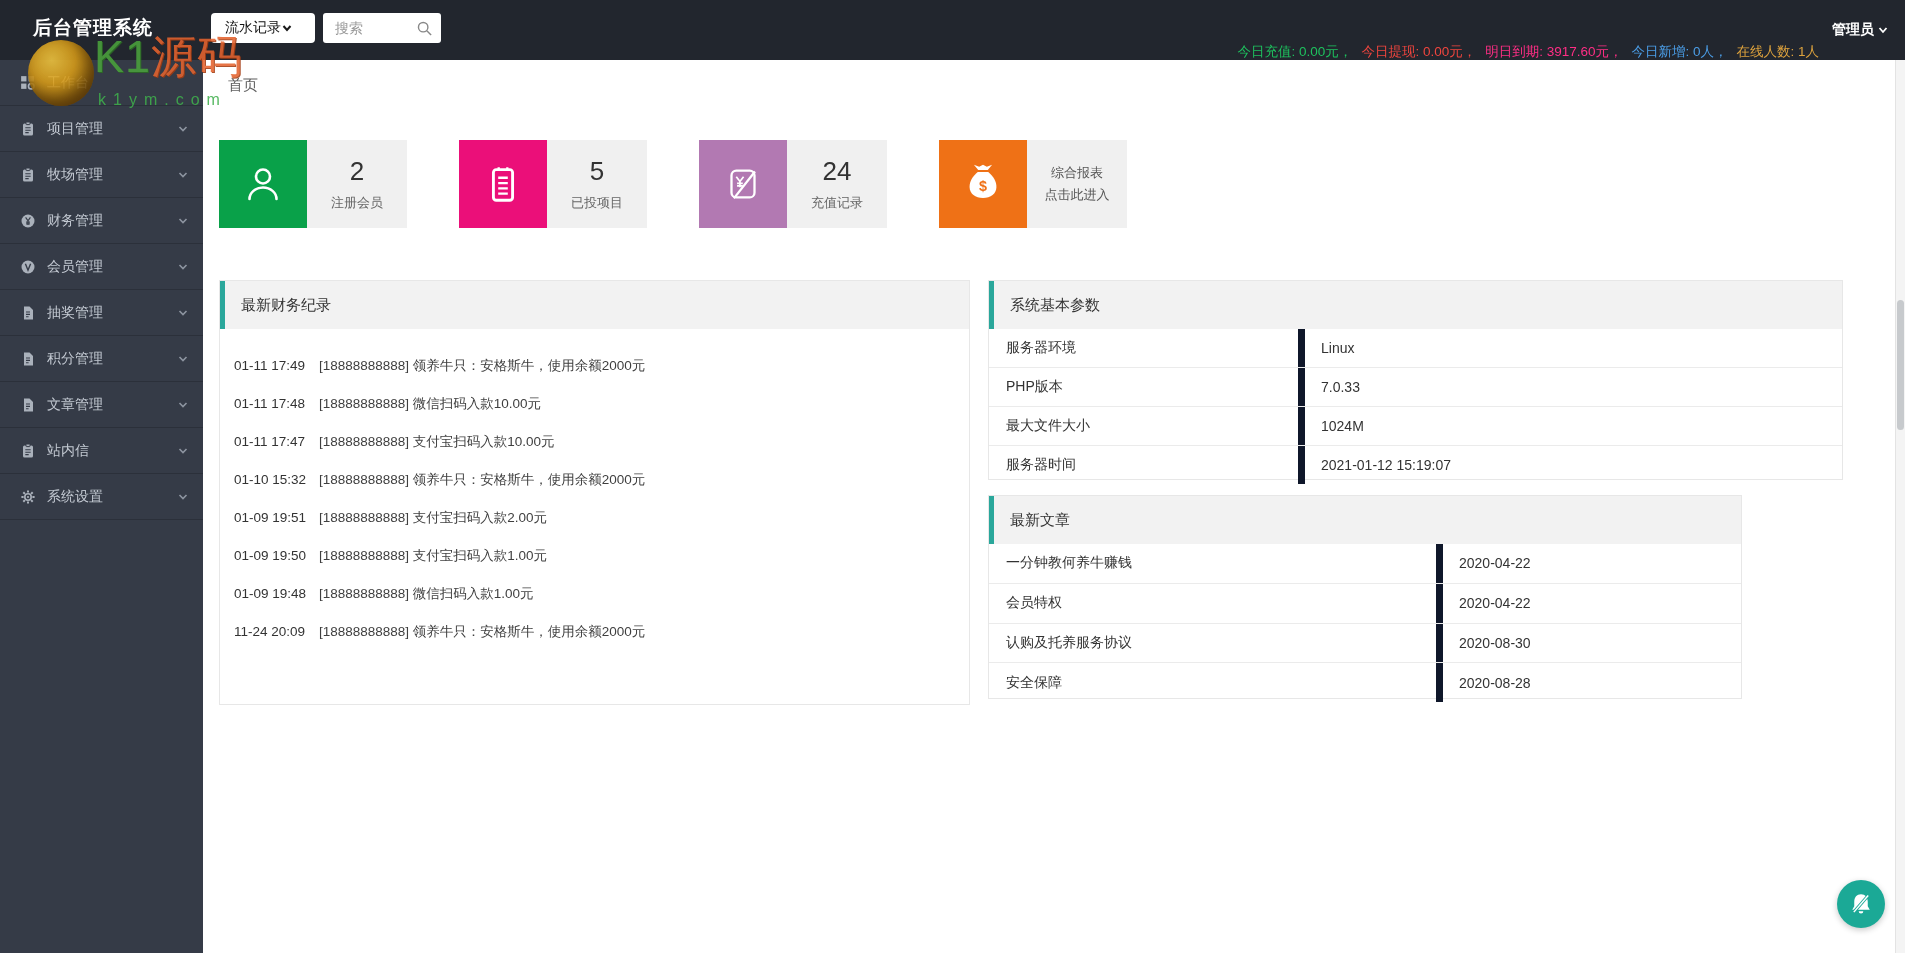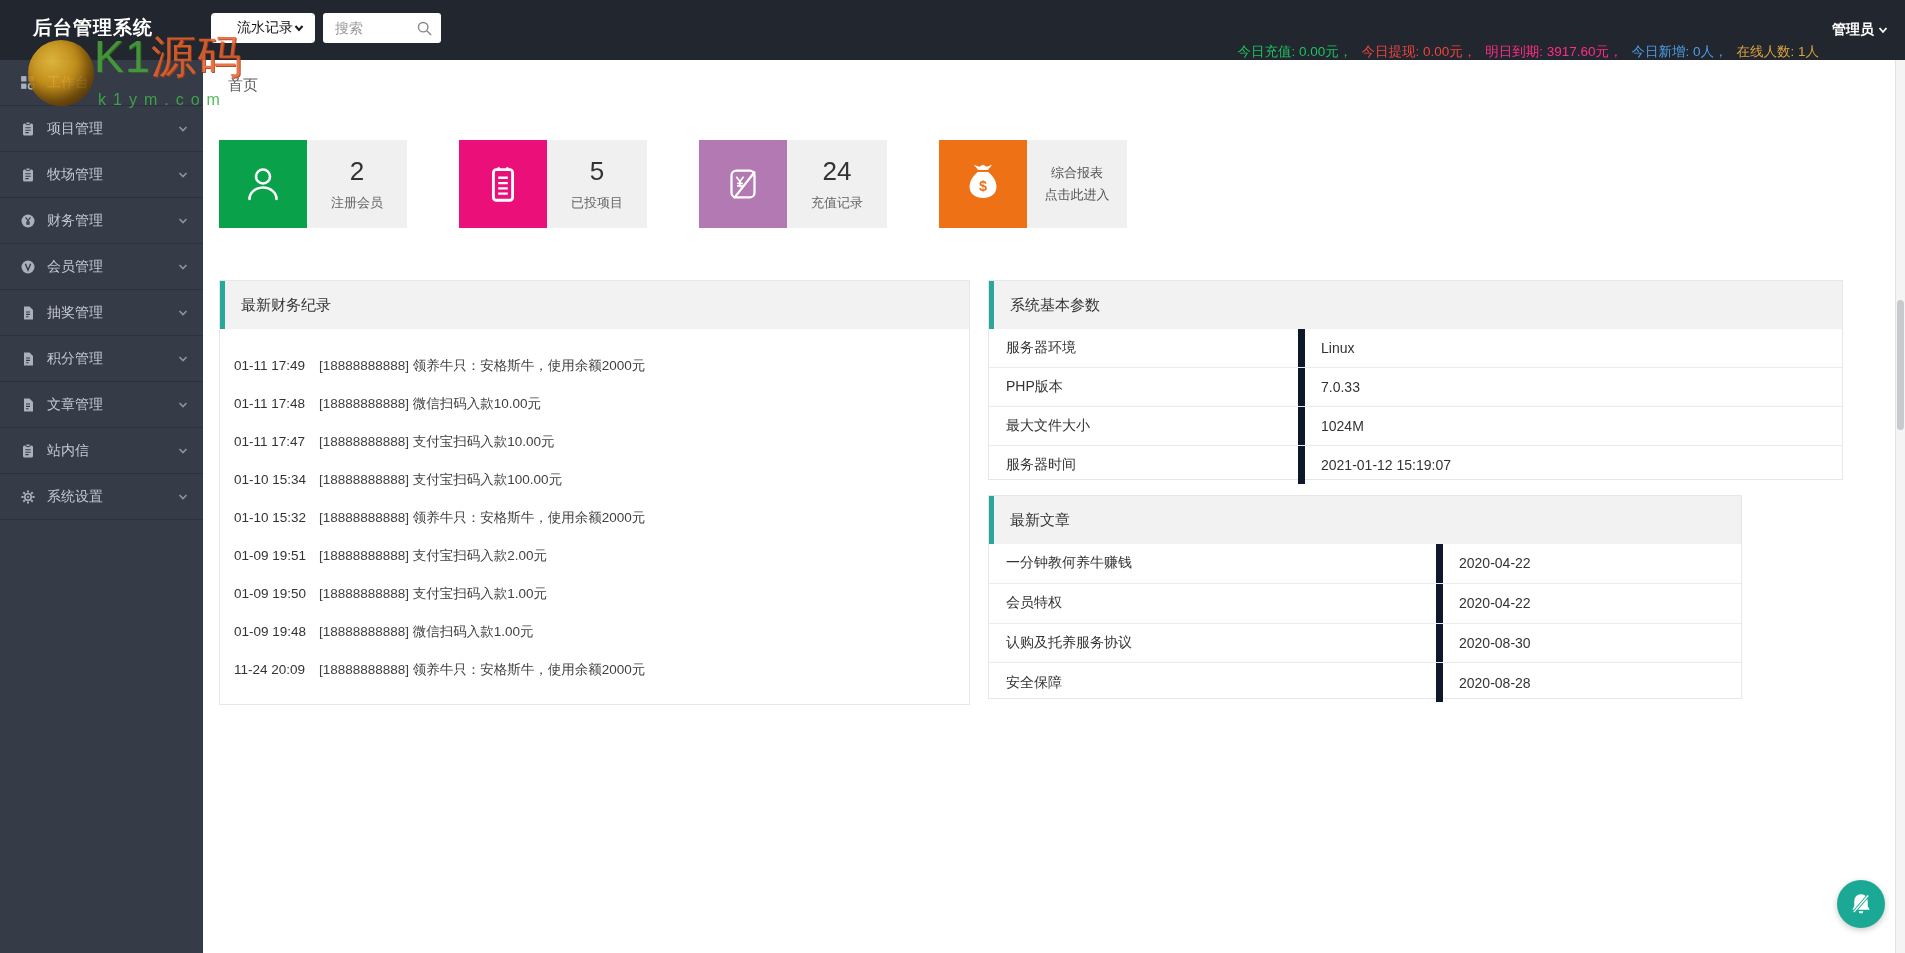--- a/index.html
+++ b/index.html
@@ -2,21 +2,21 @@
 <html><head>
 <meta charset="utf-8">
 <style>
   html,body{margin:0;padding:0;background:#fff;}
   body{font-family:"Liberation Sans","DejaVu Sans",sans-serif;overflow:hidden;}
   .app{position:relative;width:1905px;height:953px;background:#fff;overflow:hidden;}
 
   
   .topbar{position:absolute;left:0;top:0;width:1905px;height:60px;background:#22262e;z-index:5;}
   .app-title{position:absolute;left:33px;top:0;height:56px;line-height:56px;color:#fff;font-size:19px;font-weight:700;letter-spacing:1px;}
-  .hdr-select{position:absolute;left:211px;top:13px;width:104px;height:30px;background:#fff;border-radius:4px;display:flex;align-items:center;justify-content:flex-end;padding:0 10px 0 14px;box-sizing:border-box;cursor:pointer;}
+  .hdr-select{position:absolute;left:211px;top:13px;width:104px;height:30px;background:#fff;border-radius:4px;display:flex;align-items:center;justify-content:flex-start;padding:0 10px 0 14px;box-sizing:border-box;cursor:pointer;}
   .hdr-select .val{font-size:14px;color:#111;}
   .hdr-search{position:absolute;left:323px;top:13px;width:118px;height:30px;background:#fff;border-radius:3px;display:flex;align-items:center;padding:0 8px 0 10px;box-sizing:border-box;}
   .hdr-search input{flex:1;min-width:0;border:none;outline:none;font-size:14px;color:#333;background:transparent;font-family:inherit;}
   .hdr-search input::placeholder{color:#999;}
   .hdr-stats{position:absolute;right:16px;top:0;height:60px;display:flex;align-items:center;font-size:13.5px;white-space:nowrap;}
   .st{margin-left:9px;margin-top:43px;}
   .s0{color:#1ec15e;} .s1{color:#f0453e;} .s2{color:#ff2e85;} .s3{color:#4b9ee8;} .s4{color:#dda23d;}
   .admin{margin-left:13px;color:#fff;font-size:14px;font-weight:700;display:flex;align-items:center;cursor:pointer;}
   .admin svg{margin-left:3px;}
 
@@ -334,21 +334,20 @@
       </div>
     </div>
   </div>
 
   <section class="panel panel-fin">
     <div class="panel-head">最新财务纪录</div>
     <div class="fin-body">
       <div class="rec-row"><span class="rec-time">01-11 17:49</span><span class="rec-text">[18888888888] 领养牛只：安格斯牛，使用余额2000元</span></div>
       <div class="rec-row"><span class="rec-time">01-11 17:48</span><span class="rec-text">[18888888888] 微信扫码入款10.00元</span></div>
       <div class="rec-row"><span class="rec-time">01-11 17:47</span><span class="rec-text">[18888888888] 支付宝扫码入款10.00元</span></div>
-      <div class="rec-row"><span class="rec-time">01-10 15:34</span><span class="rec-text">[18888888888] 支付宝扫码入款100.00元</span></div>
       <div class="rec-row"><span class="rec-time">01-10 15:32</span><span class="rec-text">[18888888888] 领养牛只：安格斯牛，使用余额2000元</span></div>
       <div class="rec-row"><span class="rec-time">01-09 19:51</span><span class="rec-text">[18888888888] 支付宝扫码入款2.00元</span></div>
       <div class="rec-row"><span class="rec-time">01-09 19:50</span><span class="rec-text">[18888888888] 支付宝扫码入款1.00元</span></div>
       <div class="rec-row"><span class="rec-time">01-09 19:48</span><span class="rec-text">[18888888888] 微信扫码入款1.00元</span></div>
       <div class="rec-row"><span class="rec-time">11-24 20:09</span><span class="rec-text">[18888888888] 领养牛只：安格斯牛，使用余额2000元</span></div>
     </div>
   </section>
 
   <section class="panel panel-sys">
     <div class="panel-head">系统基本参数</div>

